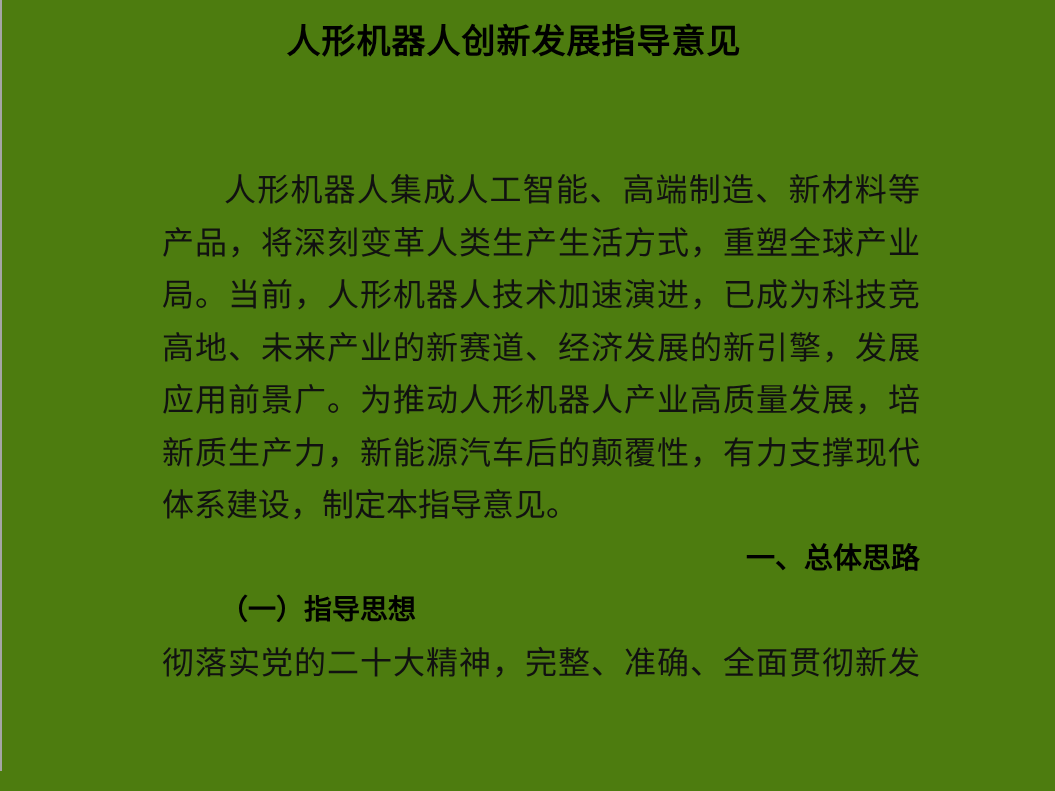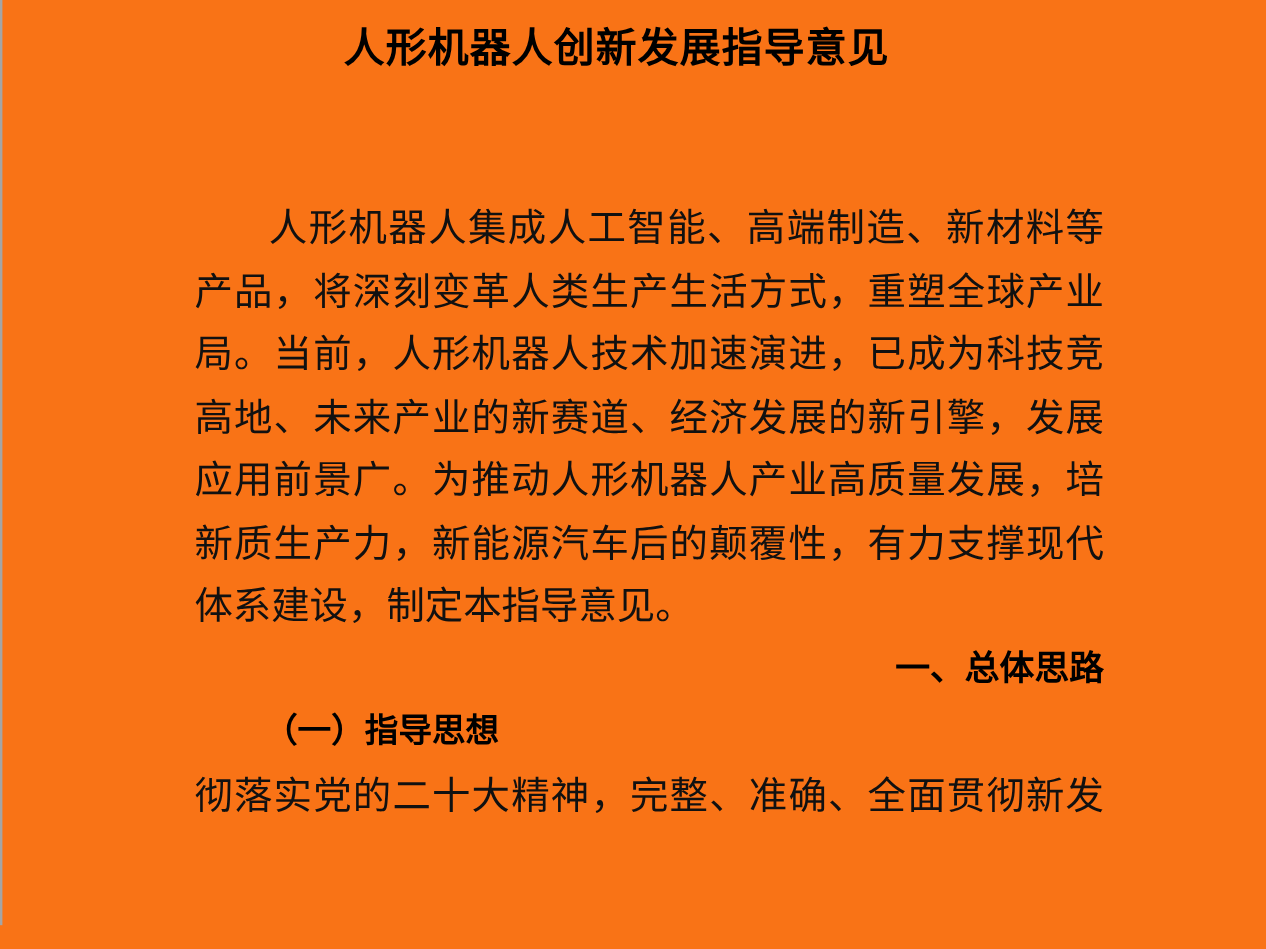--- a/index.html
+++ b/index.html
@@ -4,21 +4,21 @@
 <style>
   html, body {
     margin: 0;
     padding: 0;
     background: #ffffff;
   }
   .page {
     position: relative;
     width: 1055px;
     height: 791px;
-    background: #f97316;
+    background: #4d7c0f;
     overflow: hidden;
     font-family: "Liberation Serif", serif;
     color: #000000;
   }
   .page-edge-line {
     position: absolute;
     left: 0;
     top: 0;
     width: 2px;
     height: 771px;

